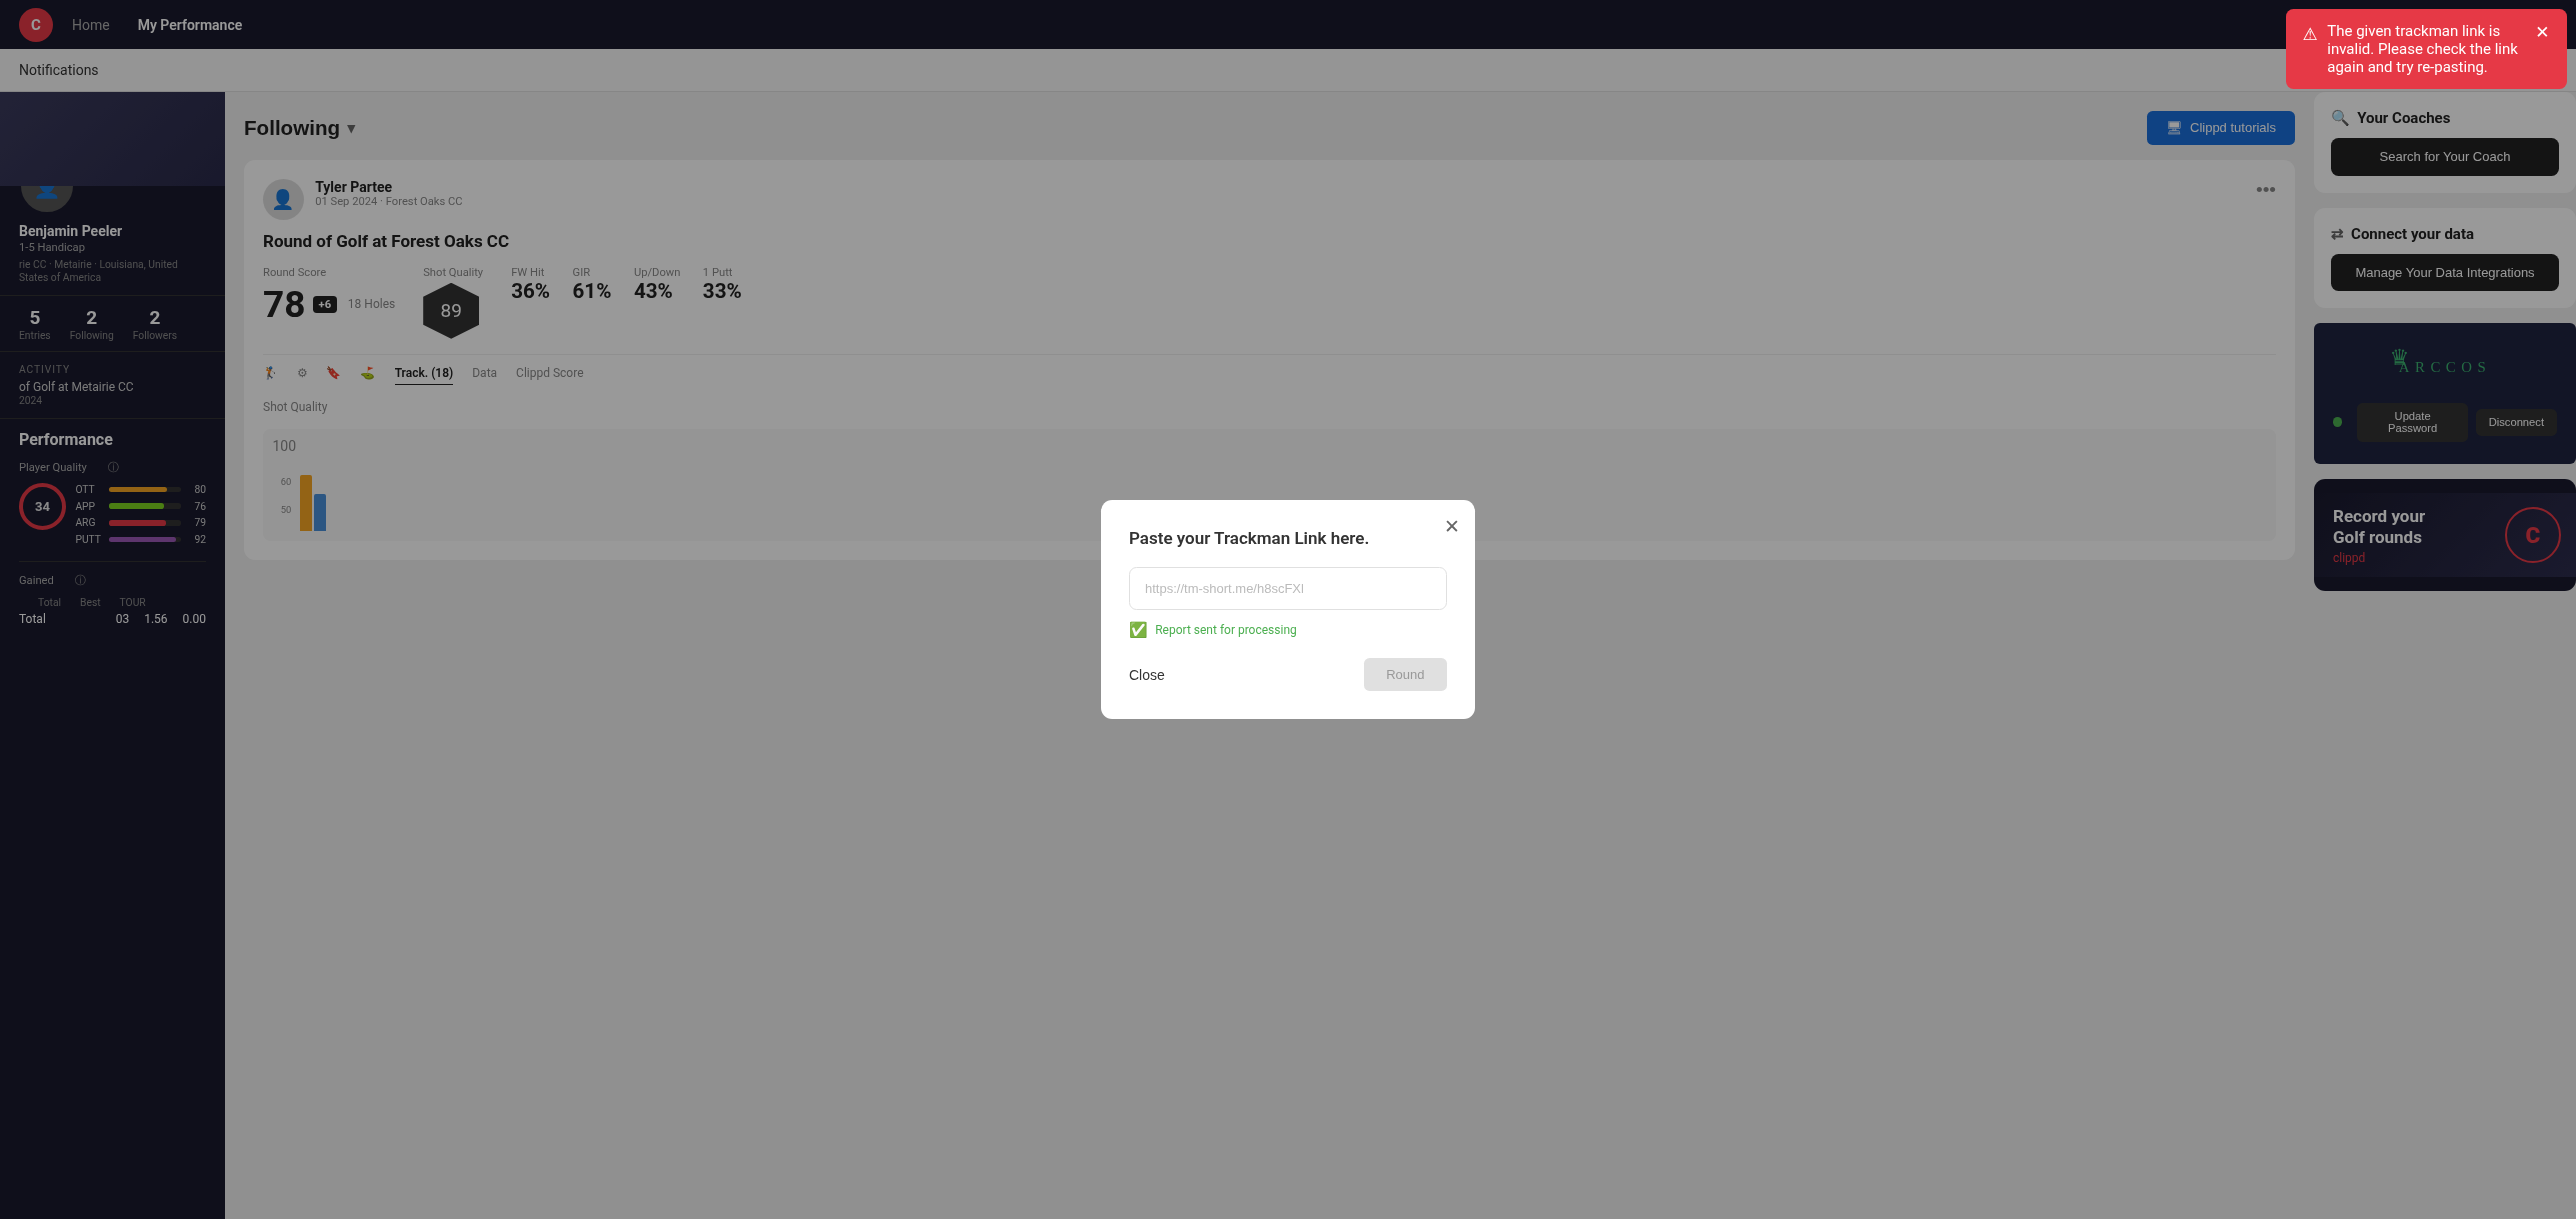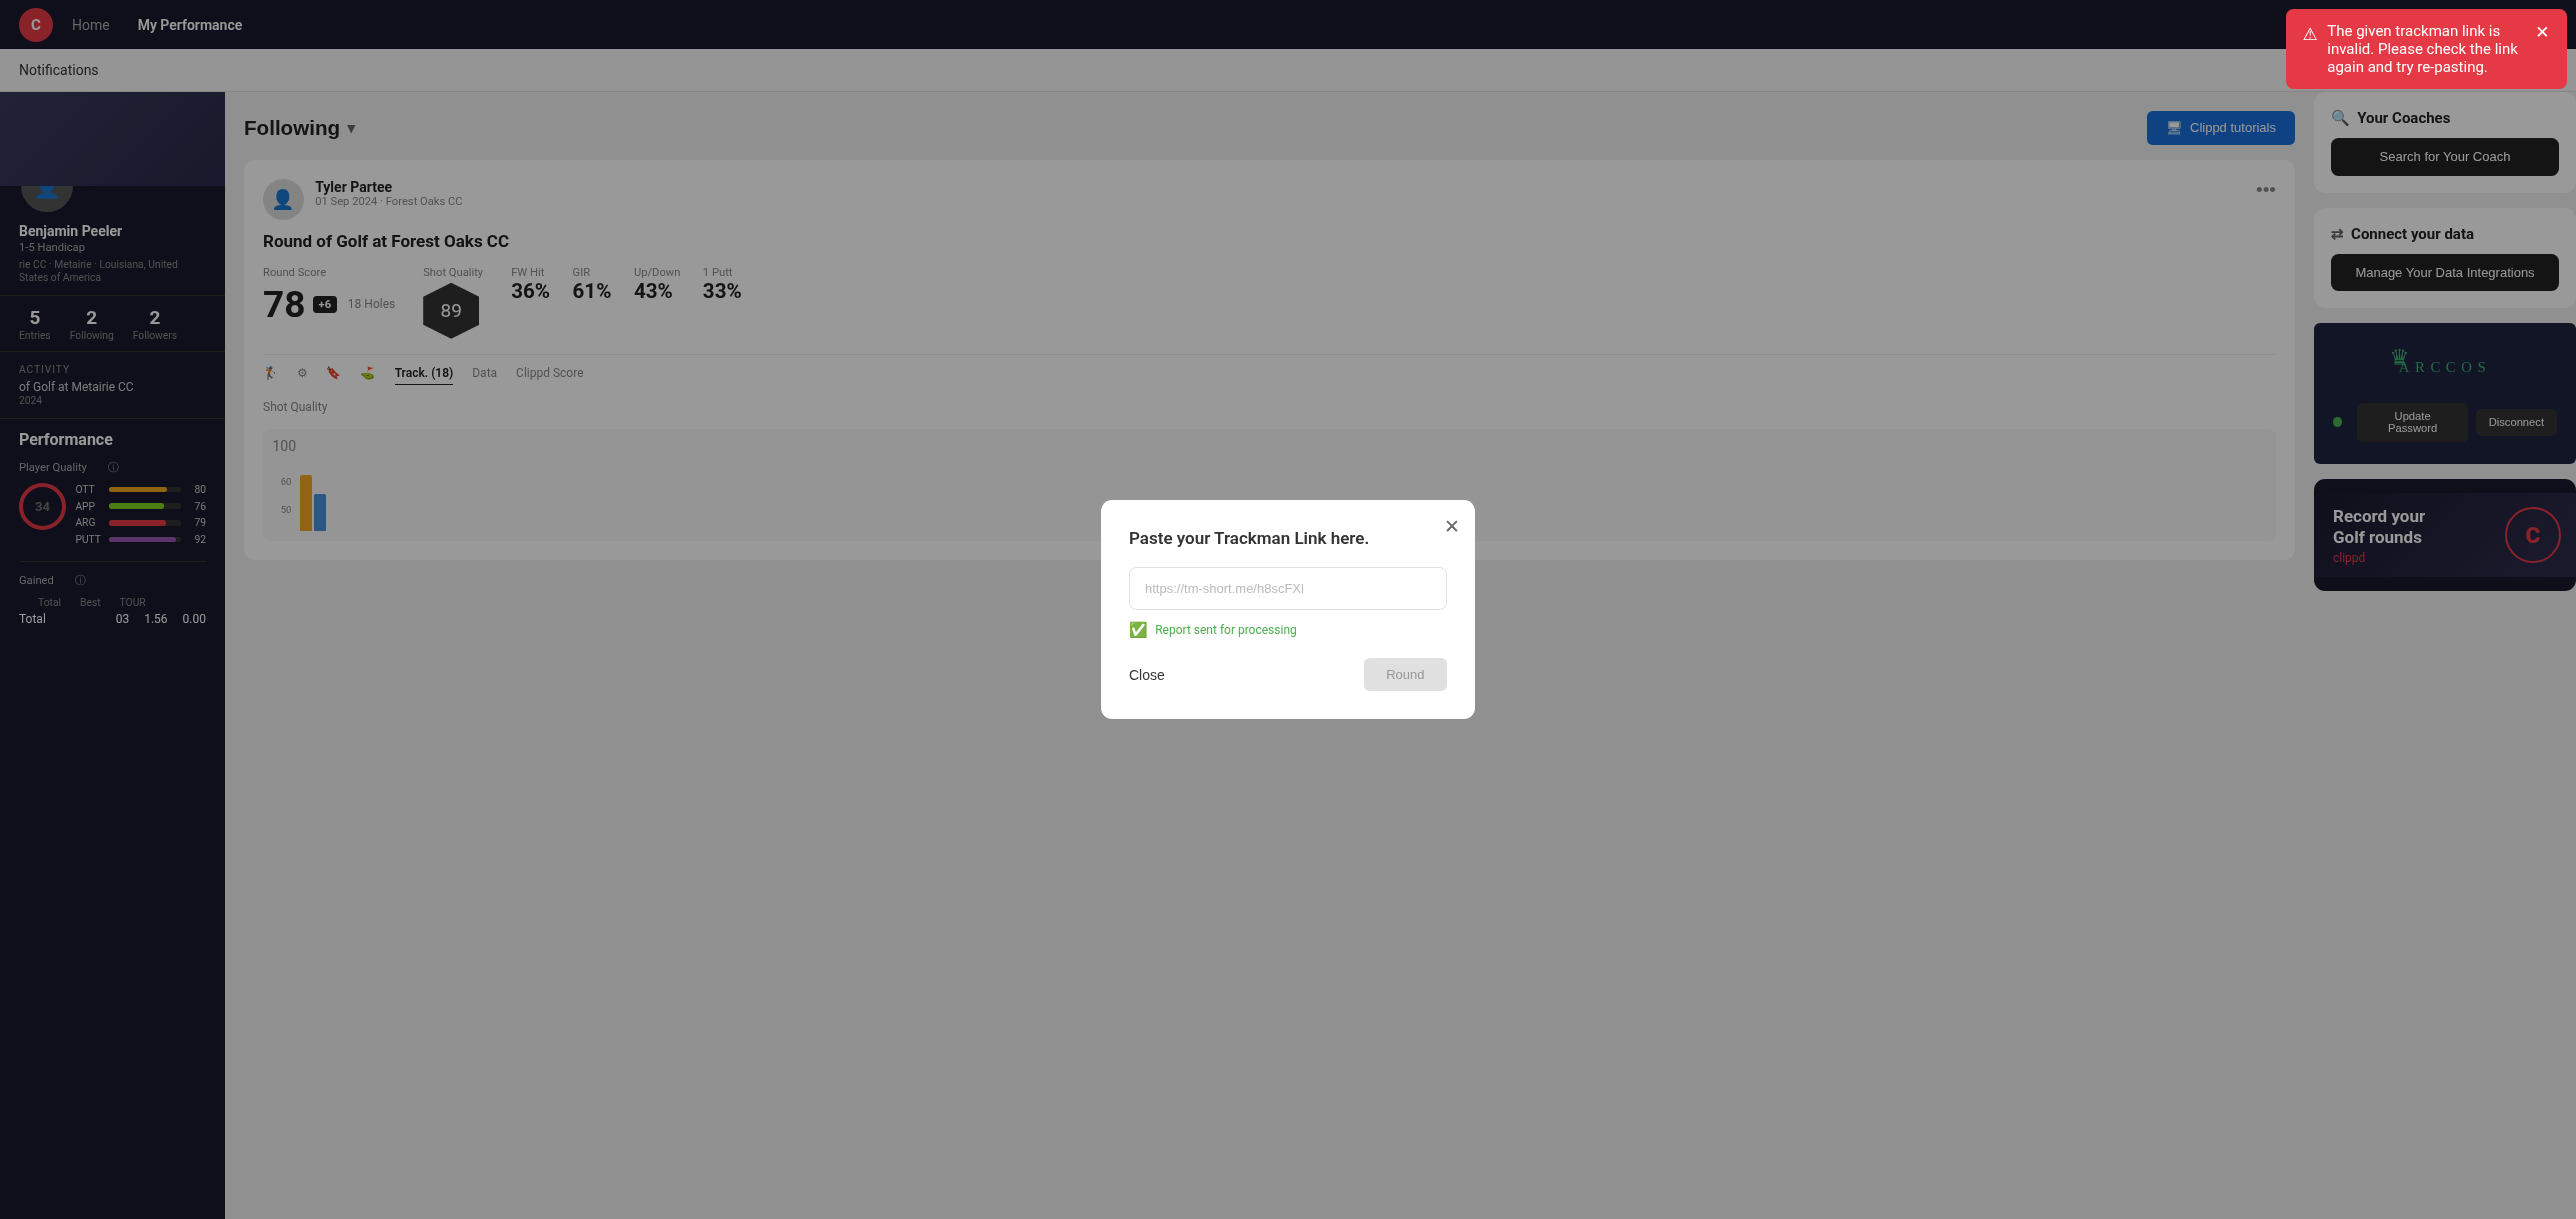--- a/index.html
+++ b/index.html
@@ -46,21 +46,21 @@
     .stat-value { font-size: 19px; font-weight: 700; color: white; }
     .stat-label { font-size: 10.3px; color: #888; }
     .sidebar-section { border-top: 0.9px solid #333; padding: 11.2px 19px; }
     .sidebar-section-title { font-size: 10.3px; color: #888; text-transform: uppercase; letter-spacing: 0.9px; margin-bottom: 3.7px; }
     .sidebar-activity { font-size: 12px; color: #ccc; }
     .sidebar-activity-sub { font-size: 10.3px; color: #888; }
 
     .sidebar-perf-section { border-top: 0.9px solid #333; padding: 11.2px 19px; }
     .perf-title { font-size: 16px; font-weight: 700; color: white; margin-bottom: 11.2px; }
     .perf-quality-title { font-size: 11.2px; color: #aaa; margin-bottom: 7.5px; display: flex; align-items: center; gap: 21px; }
-    .perf-donut { width: 47px; height: 47px; border-radius: 50%; border: 4.7px solid #e63946; display: flex; align-items: center; justify-content: center; font-size: 13px; font-weight: 700; color: #737373; margin-bottom: 7.5px; }
+    .perf-donut { width: 47px; height: 47px; border-radius: 50%; border: 4.7px solid #e63946; display: flex; align-items: center; justify-content: center; font-size: 13px; font-weight: 700; color: #e5e5e5; margin-bottom: 7.5px; }
     .perf-bar-row { display: flex; align-items: center; gap: 5.6px; font-size: 10.3px; color: #ccc; }
     .perf-bar-label { width: 28px; }
     .perf-bar-track { height: 5.6px; background: #333; border-radius: 2.8px; flex: 1; max-width: 75px; }
     .perf-bar-fill { height: 100%; border-radius: 2.8px; }
     .perf-bar-val { width: 19px; text-align: right; }
 
     
     .middle-content { flex: 1; overflow-y: auto; background: #f0f0f0; padding: 19px; }
 
     

